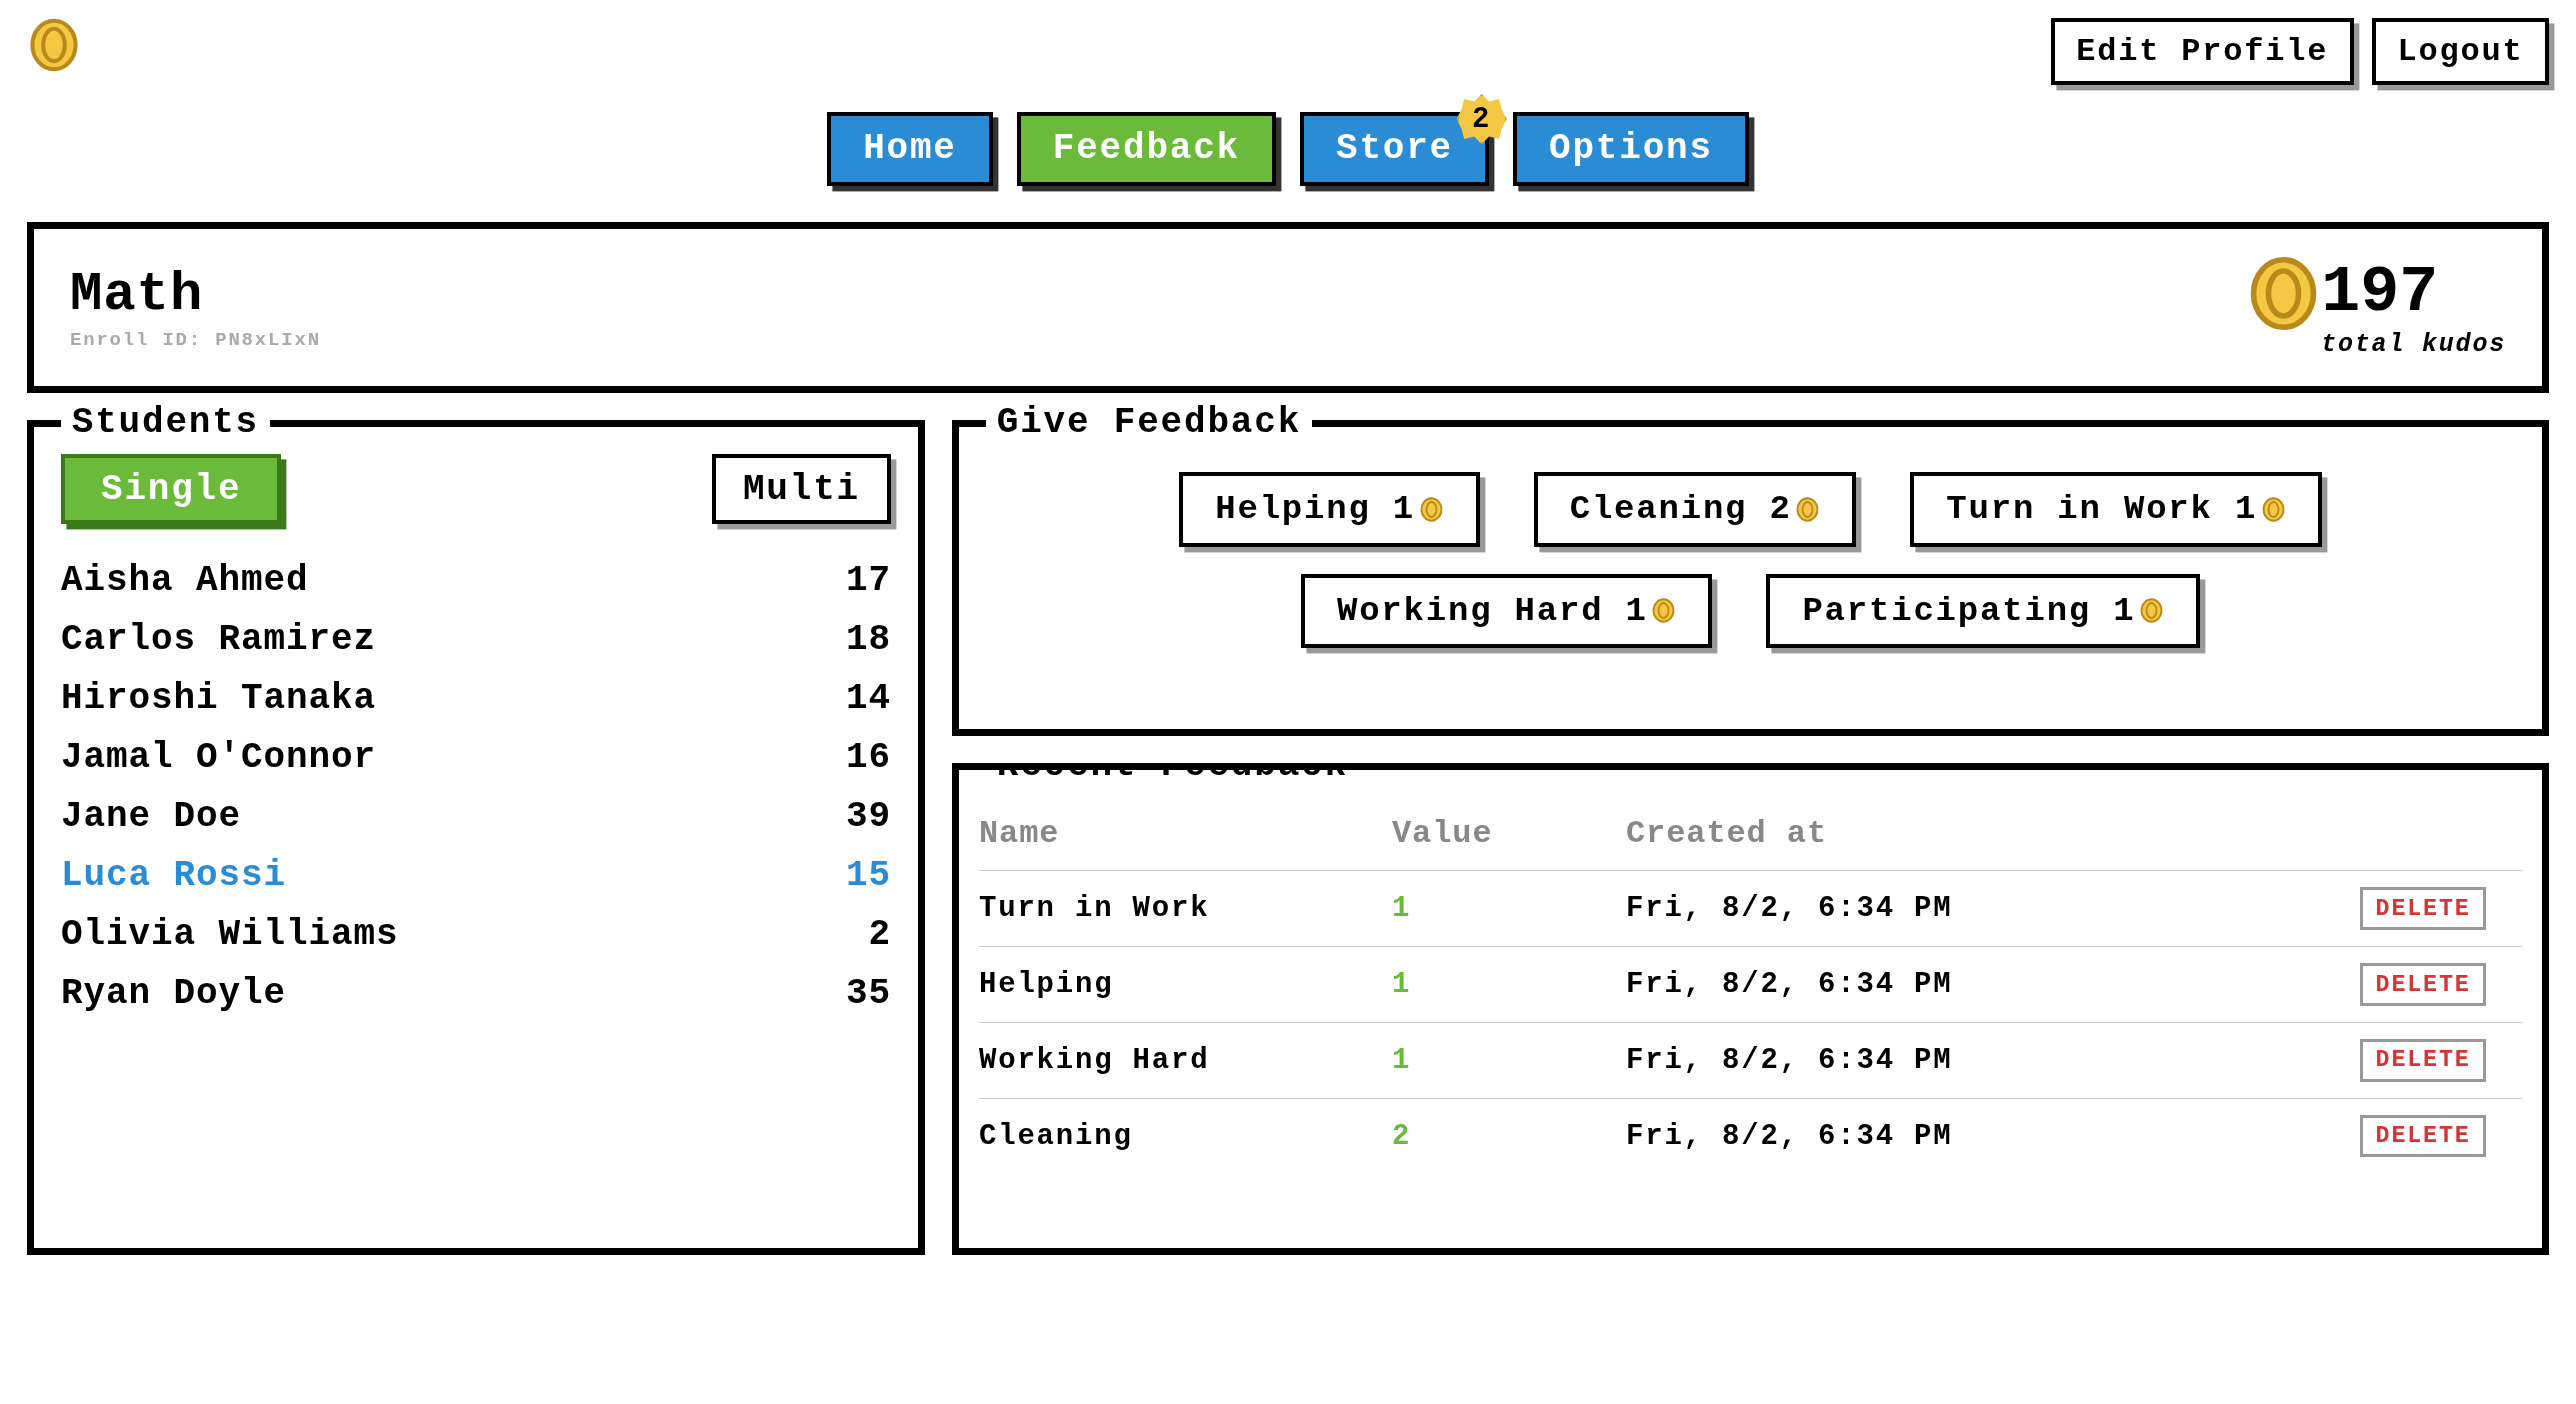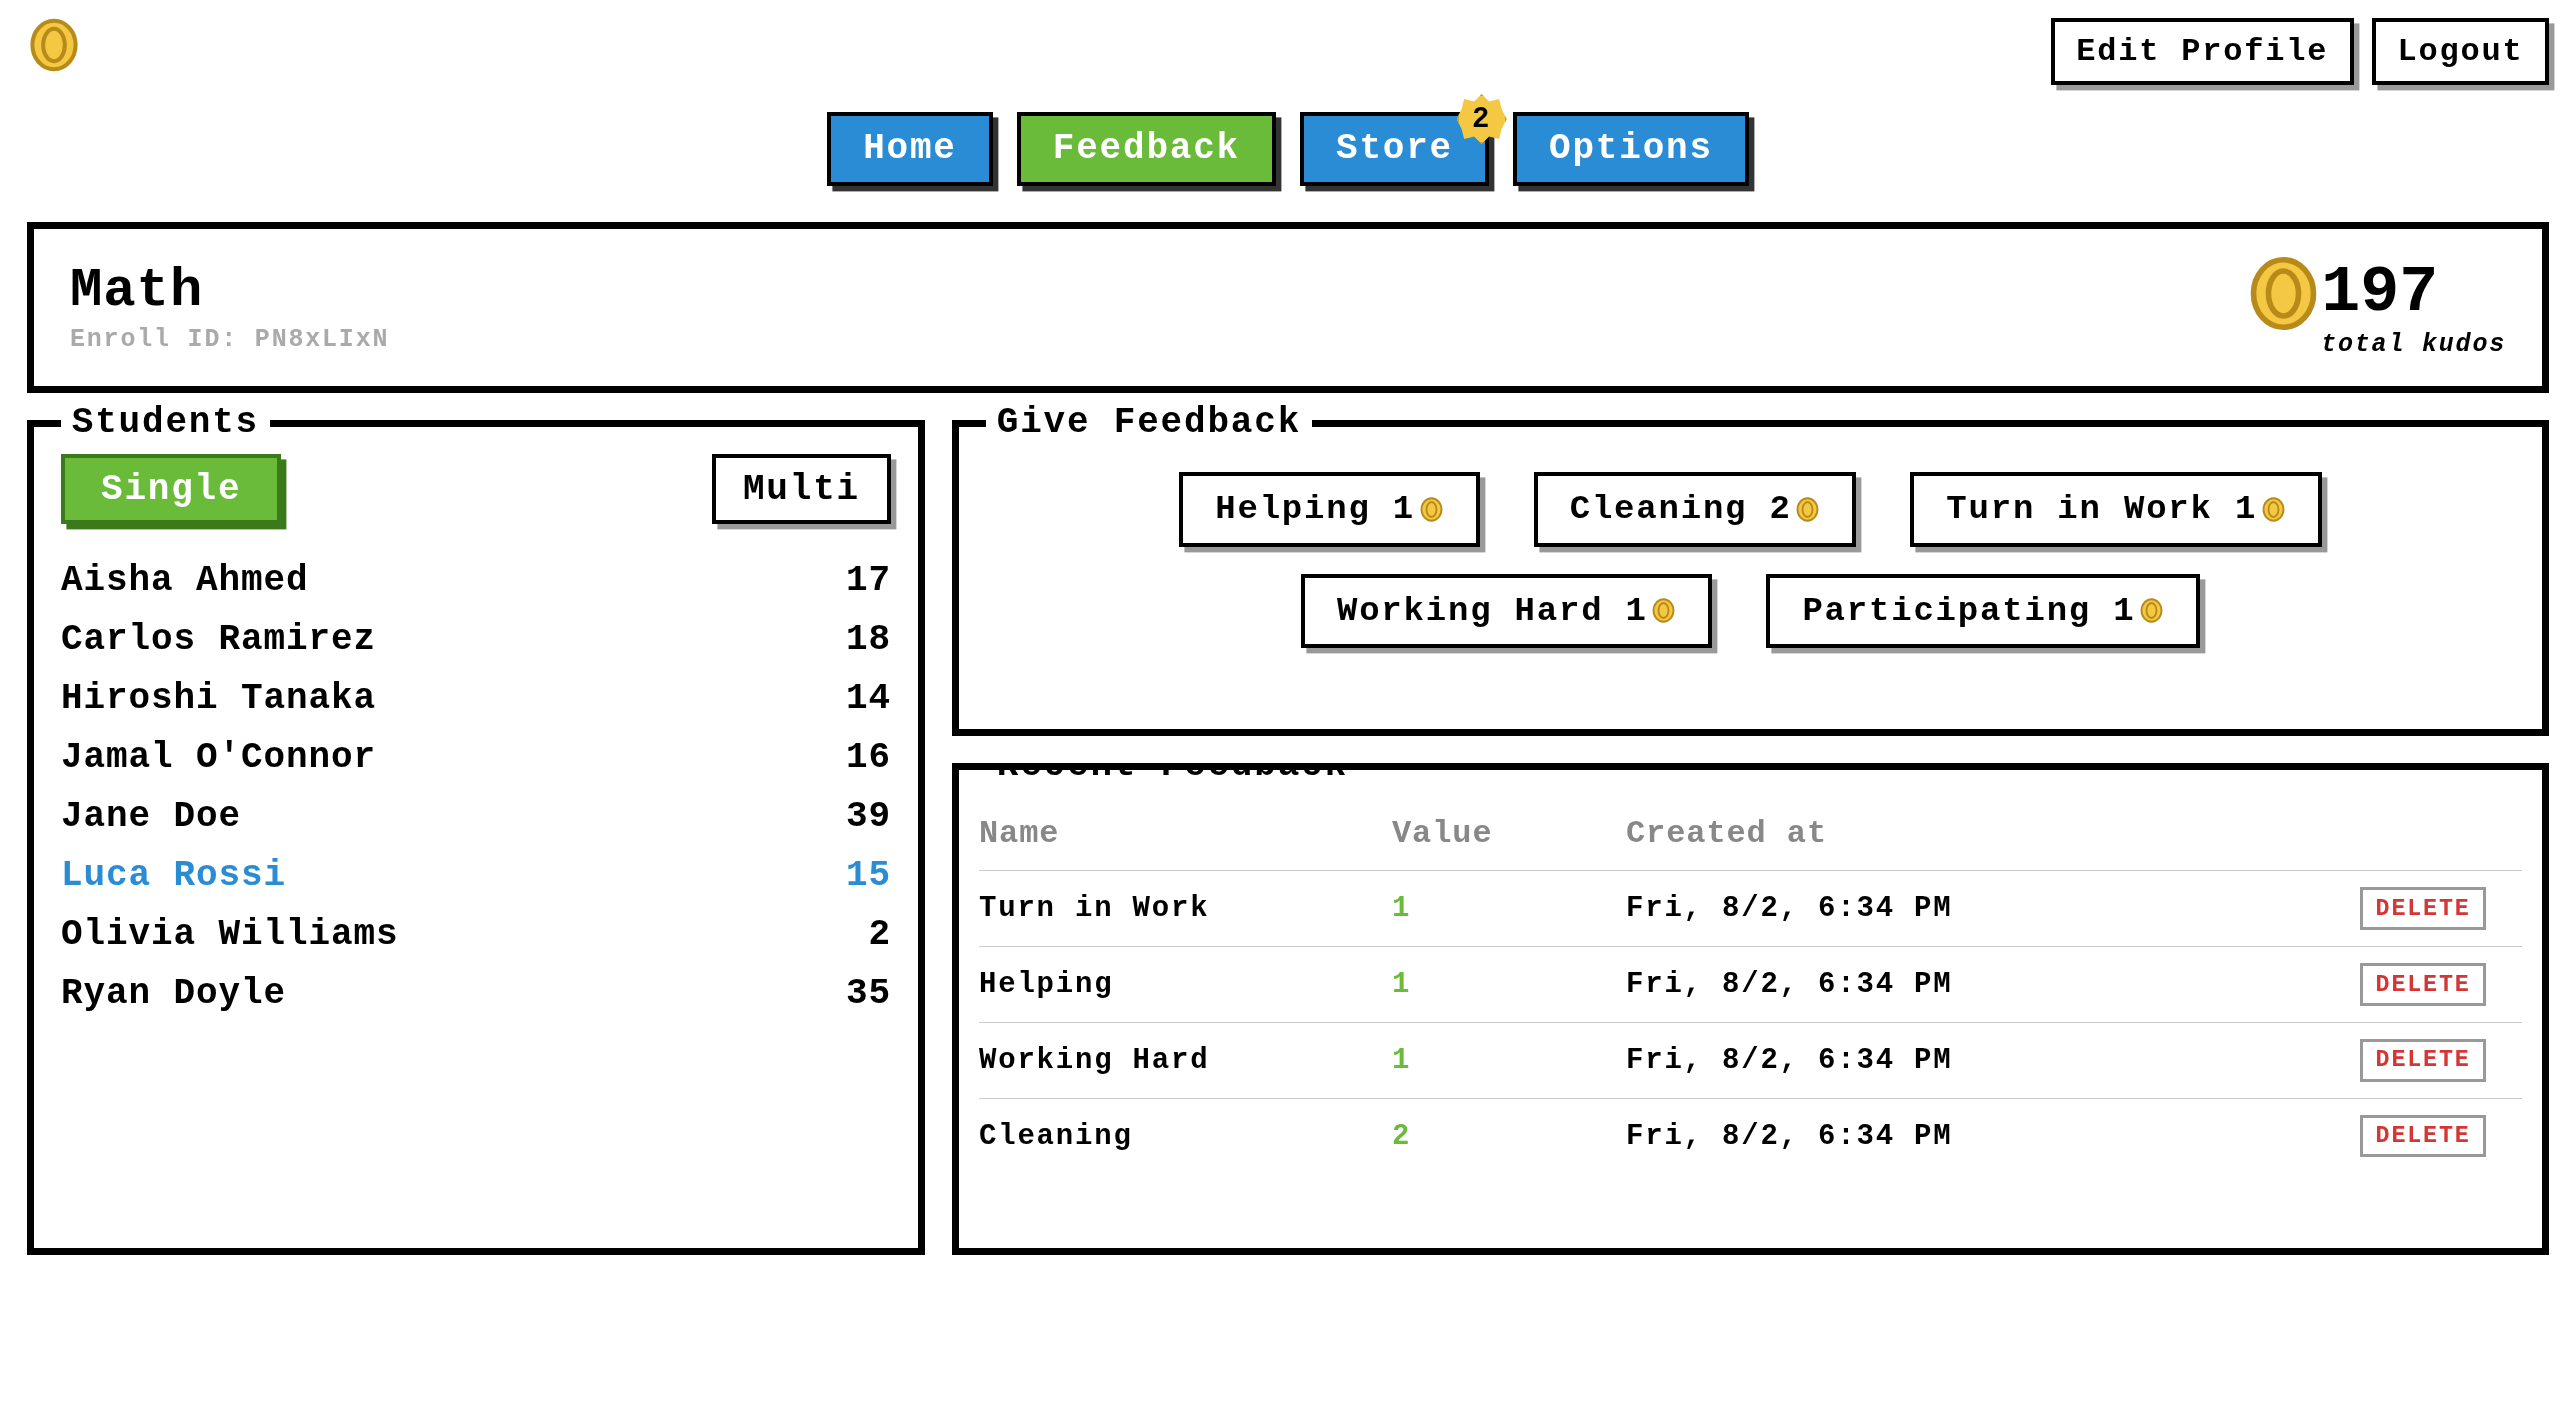--- a/index.html
+++ b/index.html
@@ -95,21 +95,21 @@
   display: flex;
   justify-content: space-between;
   align-items: center;
 }
 .class-title {
   font-size: 54px;
   letter-spacing: 0.9px;
 }
 .enroll-id {
   color: #aaa;
-  font-size: 25px;
+  font-size: 19px;
   letter-spacing: 1.8px;
   margin-top: 3.6px;
 }
 .kudos-total {
   display: flex;
   align-items: flex-start;
 }
 .kudos-number {
   font-size: 65px;
 }

